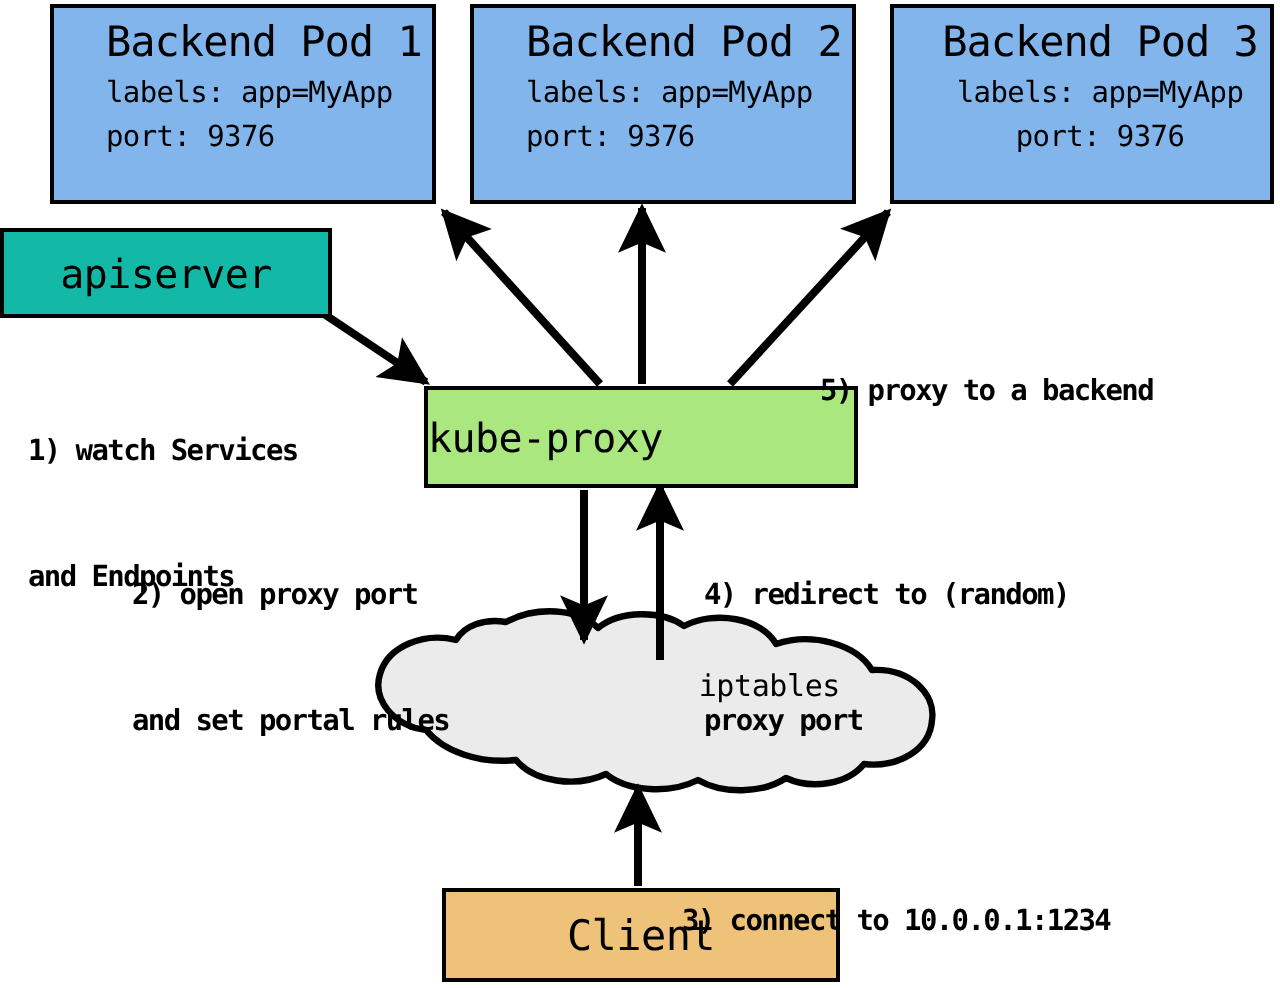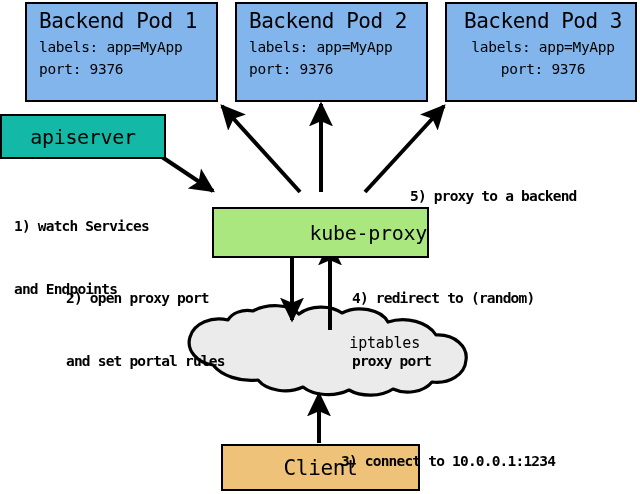--- a/index.html
+++ b/index.html
@@ -25,21 +25,21 @@
     position: absolute;
     box-sizing: border-box;
     border: 2px solid #000000;
     z-index: 3;
     display: flex;
     flex-direction: column;
     justify-content: center;
   }
   .pod {
     background: #81b5ec;
-    padding: 2px 8px 4px 12px;
+    padding: 2px 8px 4px 26px;
     justify-content: flex-start;
   }
   .pod-title {
     font-size: 21px;
     line-height: 30px;
     letter-spacing: -0.5px;
     color: #000;
     white-space: nowrap;
   }
   .pod-line {
@@ -60,22 +60,21 @@
   #apiserver .label {
     font-size: 20px;
     letter-spacing: -0.3px;
   }
   #kube-proxy {
     background: #aae87f;
     left: 212px;
     top: 193px;
     width: 217px;
     height: 51px;
-    align-items: flex-end;
-    margin-top: 14px;
+    align-items: flex-start;
   }
   #kube-proxy .label {
     font-size: 20px;
     letter-spacing: -0.3px;
   }
   #client {
     background: #eec379;
     left: 221px;
     top: 444px;
     width: 199px;

